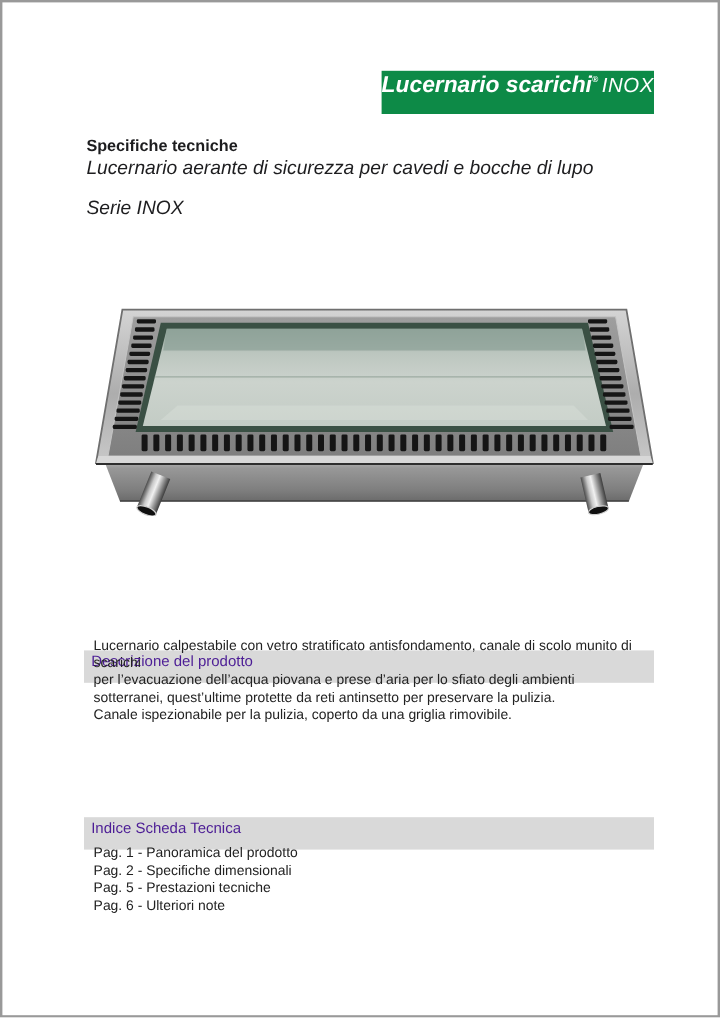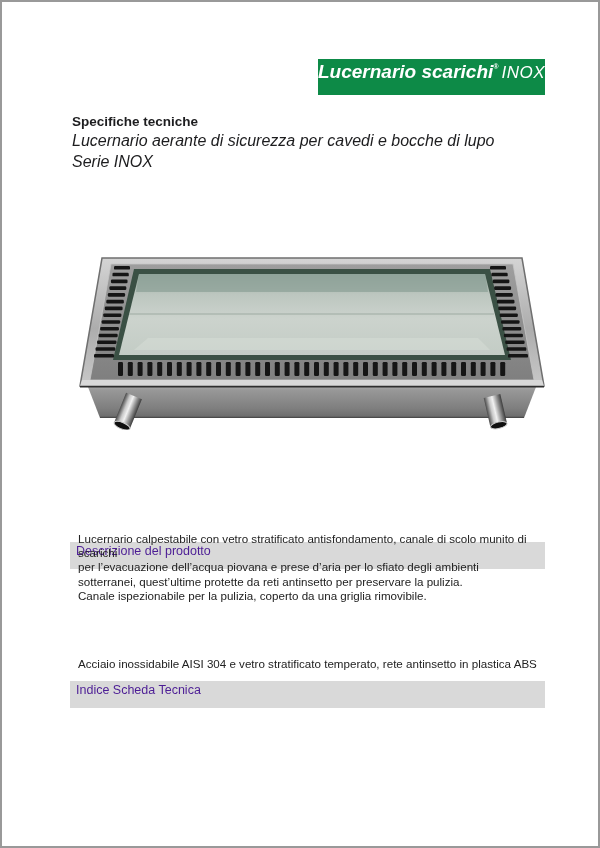--- a/index.html
+++ b/index.html
@@ -54,21 +54,21 @@
   .kicker{
     position:absolute;left:70px;top:112px;
     font-size:13.5px;font-weight:700;text-align:center;
   }
   .subtitle{
     position:absolute;left:70px;
     font-size:16px;font-style:italic;
     white-space:nowrap;
   }
   .subtitle.l1{top:130px;text-align:center;}
-  .subtitle.l2{top:151px;}
+  .subtitle.l2{top:163px;}
   
   .product{
     position:absolute;left:76px;top:248px;
     width:470px;height:180px;
   }
   
   .bar{
     position:absolute;left:68px;
     width:475px;height:27px;
     background:#d9d9d9;
@@ -245,17 +245,22 @@
         <rect x="430" y="104" width="20" height="3.6" rx="1.2" fill="#151515"></rect>
       </g>
   </svg>
 
   <div class="bar b1">Descrizione del prodotto</div>
   <div class="para desc">Lucernario calpestabile con vetro stratificato antisfondamento, canale di scolo munito di scarichi
 per l’evacuazione dell’acqua piovana e prese d’aria per lo sfiato degli ambienti
 sotterranei, quest’ultime protette da reti antinsetto per preservare la pulizia.
 Canale ispezionabile per la pulizia, coperto da una griglia rimovibile.</div>
 
-  <div class="para mat">Acciaio inossidabile AISI 304 e vetro stratificato temperato, rete antinsetto in plastica ABS</div>
 
   <div class="bar b3">Indice Scheda Tecnica</div>
+  <div class="index">
+    <div class="index-item">Pag. 1 - Panoramica del prodotto</div>
+    <div class="index-item">Pag. 2 - Specifiche dimensionali</div>
+    <div class="index-item">Pag. 5 - Prestazioni tecniche</div>
+    <div class="index-item">Pag. 6 - Ulteriori note</div>
+  </div>
 
 </div>
 
 </body></html>

